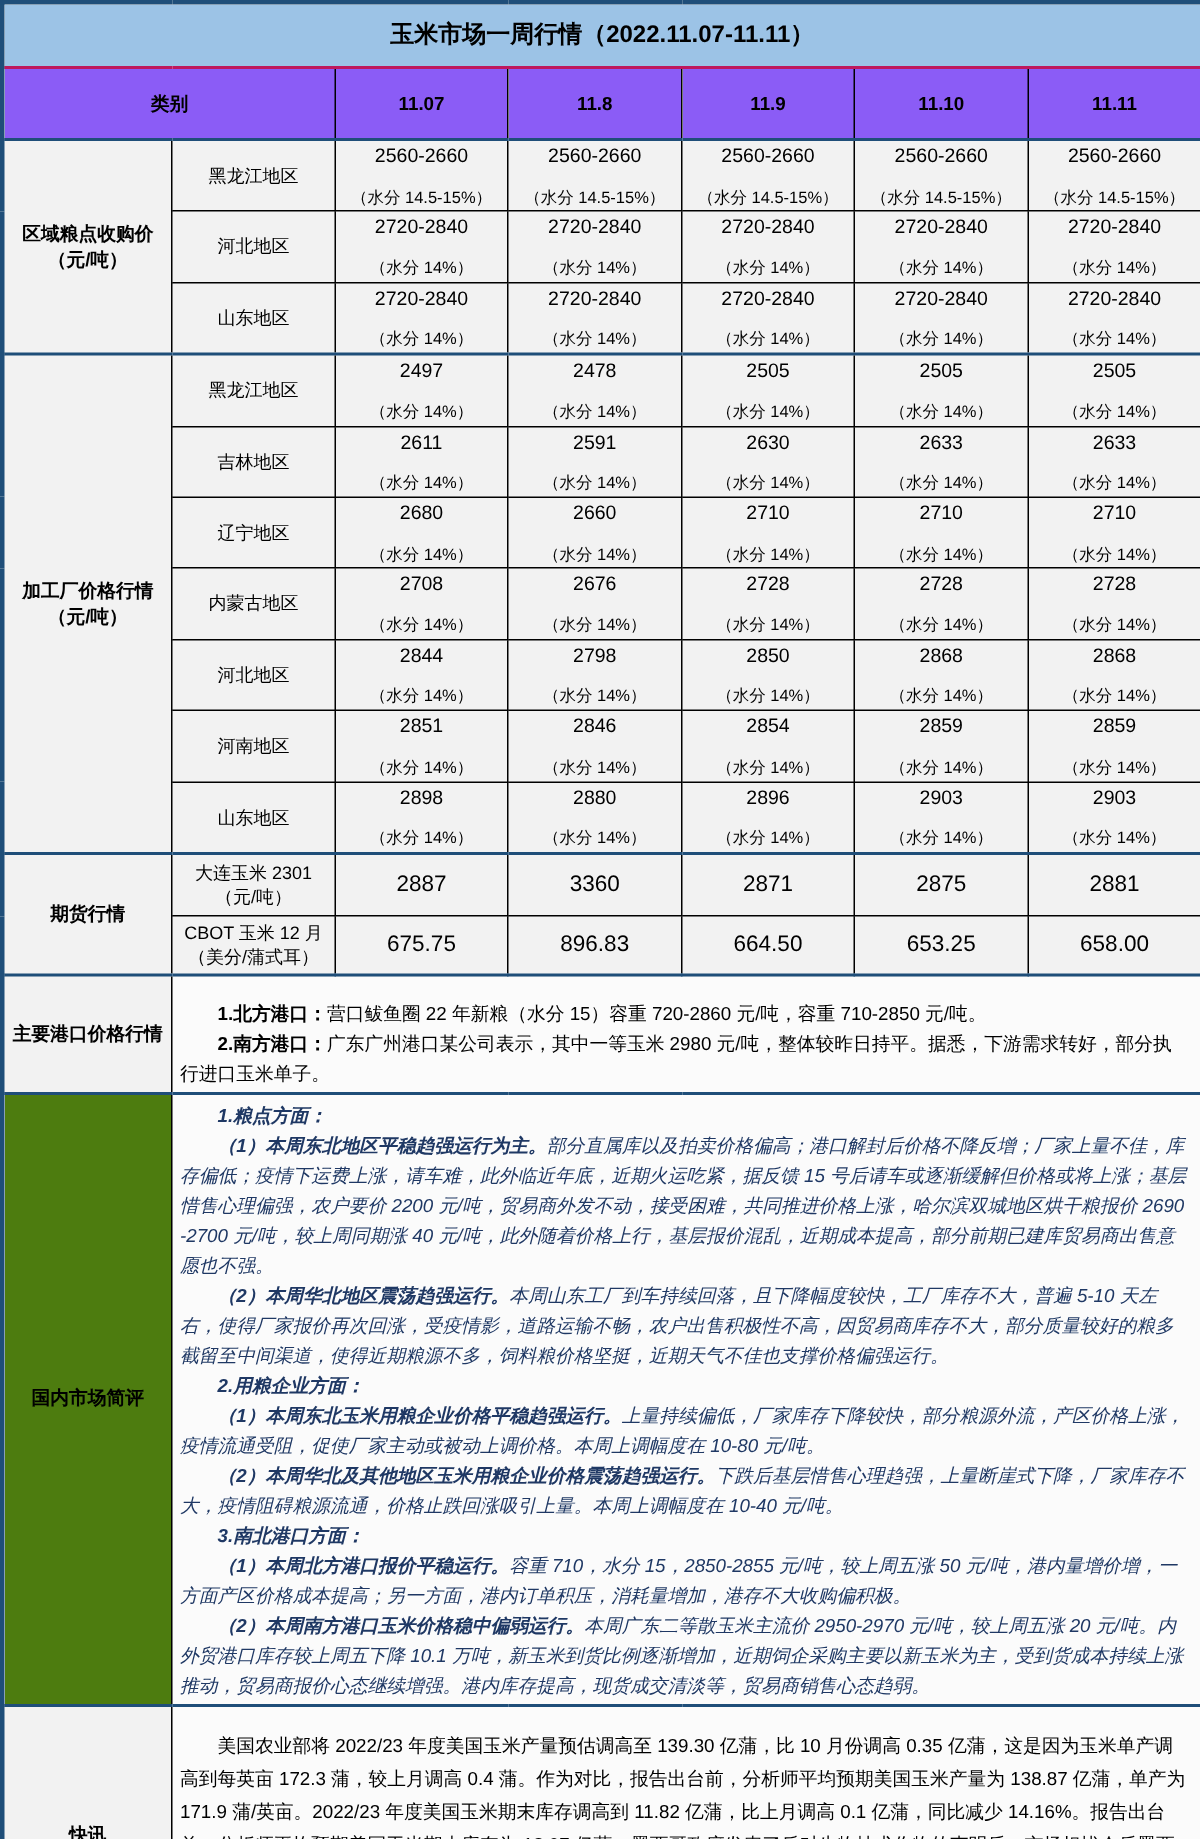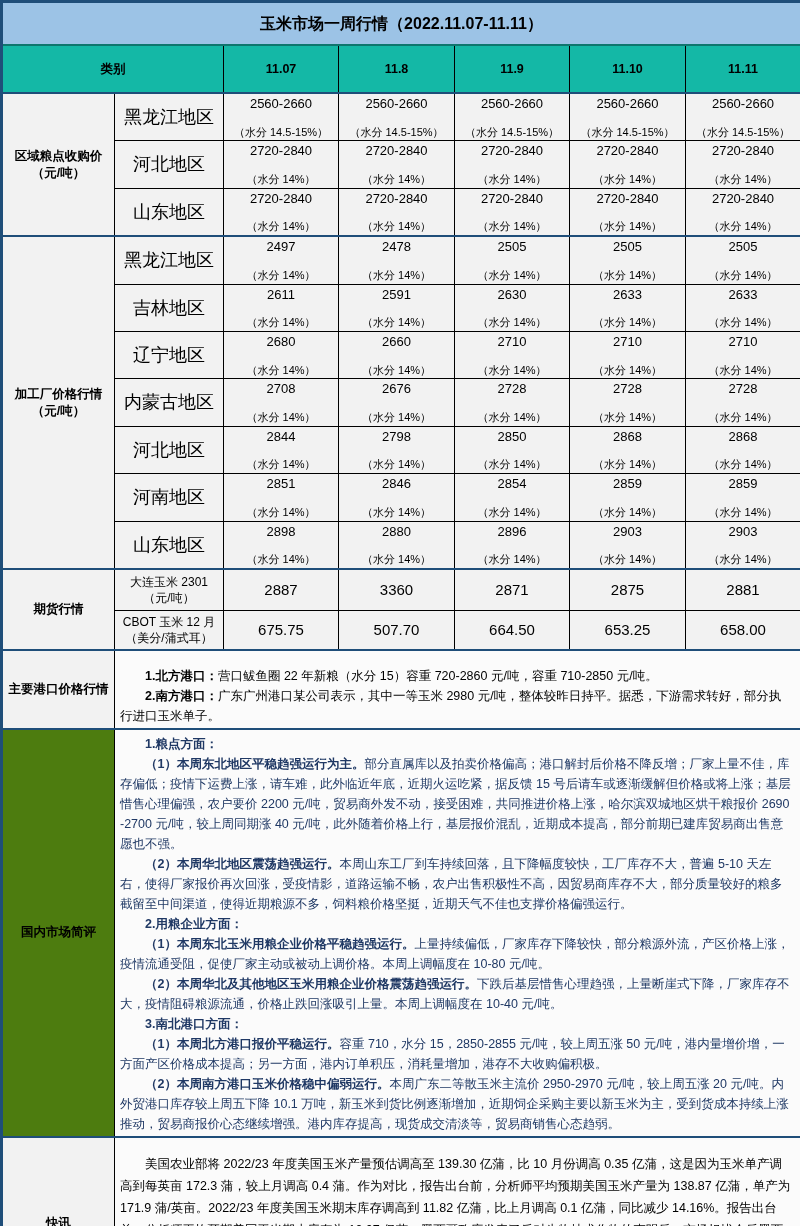--- a/index.html
+++ b/index.html
@@ -23,45 +23,45 @@
     font-size:12px;
     line-height:1.35;
     overflow:hidden;
     word-break:break-all;
   }
   .title-row td{
     background:#9cc3e6;
     font-weight:bold;
     font-size:16px;
     height:39px;
-    border-bottom:2px solid #0f766e;
+    border-bottom:2px solid #be185d;
   }
   .header-row td{
-    background:#14b8a6;
+    background:#8b5cf6;
     font-weight:bold;
     font-size:12.5px;
     height:44px;
   }
   .sec-top td{border-top:2px solid #1f4e79;}
   .seclabel{font-weight:bold;font-size:12.5px;padding:16px 4px;}
-  .region{font-size:18px;padding:0 2px;}
+  .region{font-size:12px;padding:0 2px;}
   .pc .v{font-size:13px;}
   .pc .n{font-size:11px;margin-top:12px;}
   .fut-name{font-size:12px;padding:0 2px;}
   .fv{font-size:15px;}
   .textcell{
     text-align:left;
     vertical-align:middle;
     padding:15px 8px 2px 5px;
     background:#fbfbfb;
   }
   .textcell p{margin:0;text-indent:2em;}
   .port-cell p{line-height:20px;font-size:12.5px;}
   .comment-cell{vertical-align:top;padding-top:4px;}
-  .comment-cell p{line-height:20px;font-size:12.5px;color:#1f3864;}
+  .comment-cell p{line-height:20px;font-size:12.5px;color:#1f3864;font-style:italic;}
   .comment-cell b{color:#1f3864;}
   .news-cell p{line-height:22px;font-size:12.5px;}
   .bluecell{background:#4d7c0f;}
 </style>
 </head>
 <body>
 
 <table class="market">
   <colgroup>
     <col style="width:113px">
@@ -332,21 +332,21 @@
     <td class="fv">2871</td>
     <td class="fv">2875</td>
     <td class="fv">2881</td>
   </tr>
   <tr style="height:39px">
     <td class="fut-name">
           <div>CBOT 玉米 12 月</div>
           <div>（美分/蒲式耳）</div>
         </td>
     <td class="fv">675.75</td>
-    <td class="fv">507.70</td>
+    <td class="fv">896.83</td>
     <td class="fv">664.50</td>
     <td class="fv">653.25</td>
     <td class="fv">658.00</td>
   </tr>
 
   <tr class="sec-top" style="height:63px">
     <td class="seclabel">主要港口价格行情</td>
     <td colspan="6" class="textcell port-cell">
       <p><b>1.北方港口：</b><span>营口鲅鱼圈 22 年新粮（水分 15）容重 720-2860 元/吨，容重 710-2850 元/吨。</span></p>
       <p><b>2.南方港口：</b><span>广东广州港口某公司表示，其中一等玉米 2980 元/吨，整体较昨日持平。据悉，下游需求转好，部分执行进口玉米单子。</span></p>

